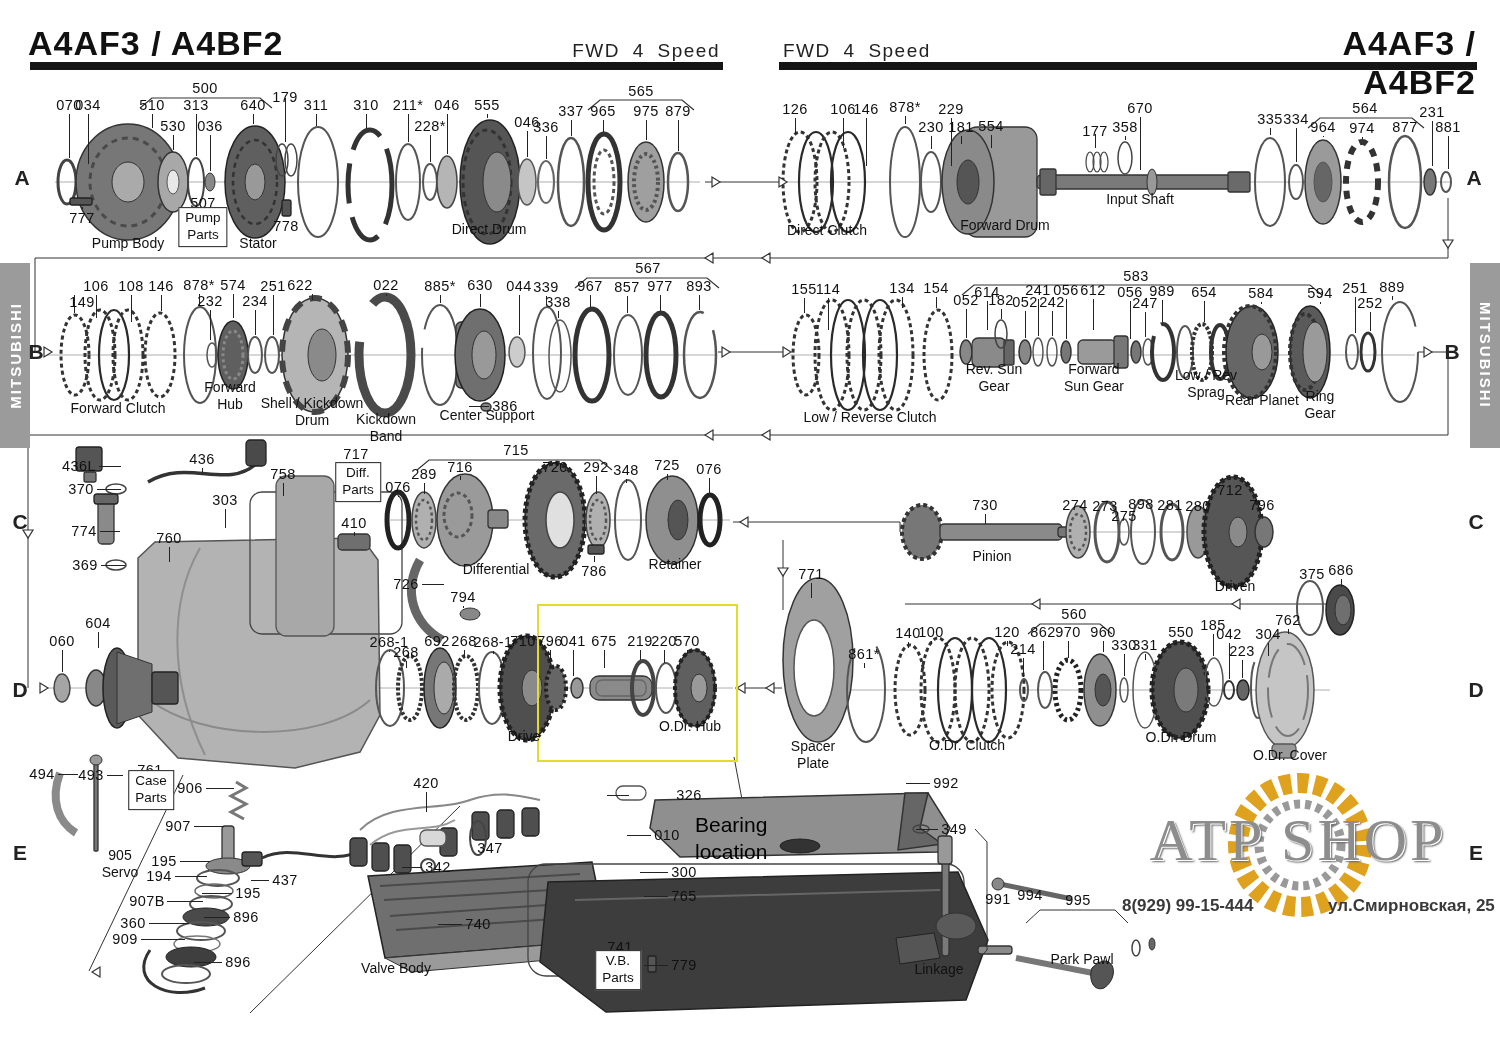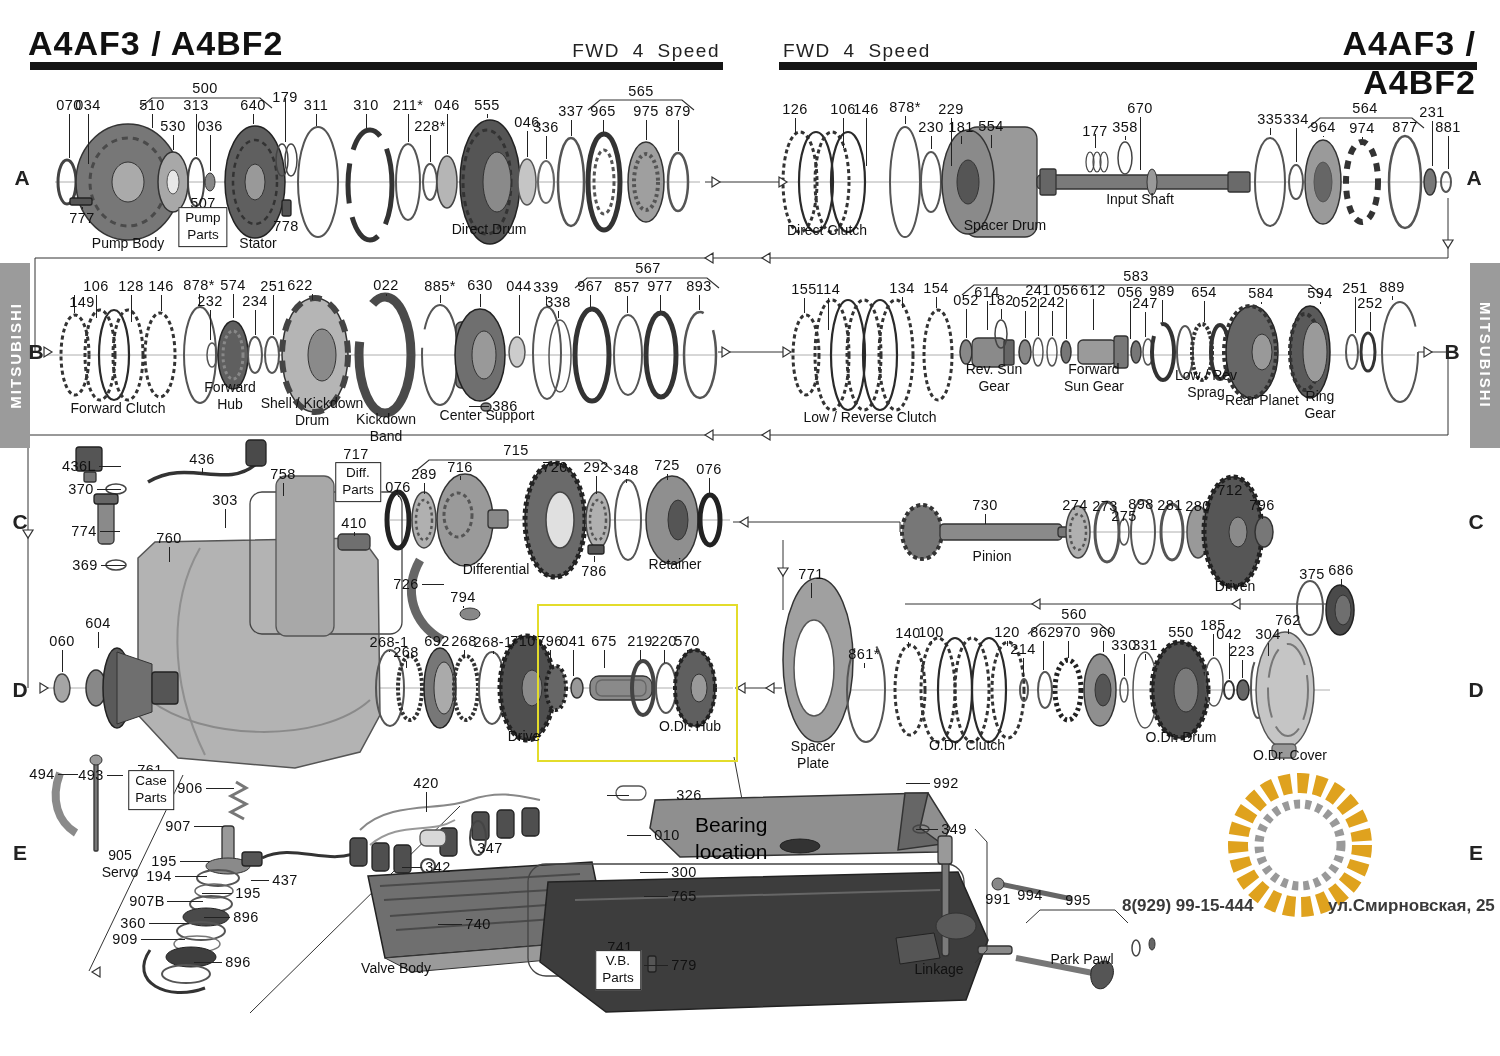--- a/index.html
+++ b/index.html
@@ -373,20 +373,21 @@
   <div class="sidebar left" style="left:0;">
       <span>MITSUBISHI</span>
     </div>
   <div class="sidebar" style="left:1470px;">
       <span>MITSUBISHI</span>
     </div>
 
   <div class="hibox" id="hibox" style="left: 537px; top: 604px; width: 197px; height: 154px; border-color: rgb(227, 220, 43);"></div>
   <div class="annot" style="left:695px;top:812px;">Bearing location</div>
 
+  <div class="lg-name">ATP SHOP</div>
   <div class="lg-phone">8(929) 99-15-444</div>
   <div class="lg-addr">ул.Смирновская, 25</div>
 <div class="plabel" style="left: 69px; top: 105px;">070</div>
     <div class="lead" style="left: 69px; top: 114px; height: 44px;"></div>
     <div class="plabel" style="left: 88px; top: 105px;">034</div>
     <div class="lead" style="left: 88px; top: 114px; height: 50px;"></div>
     <div class="plabel" style="left: 152px; top: 105px;">510</div>
     <div class="lead" style="left: 152px; top: 114px; height: 14px;"></div>
     <div class="plabel" style="left: 173px; top: 126px;">530</div>
     <div class="lead" style="left: 173px; top: 135px; height: 15px;"></div>
@@ -457,21 +458,21 @@
     <div class="lead" style="left: 1362px; top: 137px; height: 2px;"></div>
     <div class="plabel" style="left: 1405px; top: 127px;">877</div>
     <div class="plabel" style="left: 1432px; top: 112px;">231</div>
     <div class="lead" style="left: 1432px; top: 121px; height: 45px;"></div>
     <div class="plabel" style="left: 1448px; top: 127px;">881</div>
     <div class="lead" style="left: 1448px; top: 136px; height: 33px;"></div>
     <div class="plabel" style="left: 74px; top: 302px; margin-left: 8px;">149</div>
     <div class="lead" style="left: 74px; top: 295px; height: 18px;"></div>
     <div class="plabel" style="left: 96px; top: 286px;">106</div>
     <div class="lead" style="left: 96px; top: 295px; height: 23px;"></div>
-    <div class="plabel" style="left: 131px; top: 286px;">128</div>
+    <div class="plabel" style="left: 131px; top: 286px;">108</div>
     <div class="lead" style="left: 131px; top: 295px; height: 27px;"></div>
     <div class="plabel" style="left: 161px; top: 286px;">146</div>
     <div class="lead" style="left: 161px; top: 295px; height: 16px;"></div>
     <div class="plabel" style="left: 199px; top: 285px;">878*</div>
     <div class="lead" style="left: 199px; top: 294px; height: 11px;"></div>
     <div class="plabel" style="left: 210px; top: 301px;">232</div>
     <div class="lead" style="left: 210px; top: 310px; height: 30px;"></div>
     <div class="plabel" style="left: 233px; top: 285px;">574</div>
     <div class="lead" style="left: 233px; top: 294px; height: 24px;"></div>
     <div class="plabel" style="left: 255px; top: 301px;">234</div>
@@ -704,21 +705,21 @@
     <div class="hlead" style="left: 906.1px; top: 783px; width: 24px;"></div>
     <div class="plabel" style="left: 954px; top: 829px;">349</div>
     <div class="hlead" style="left: 916.1px; top: 829px; width: 22px;"></div>
     <div class="plabel" style="left: 998px; top: 899px;">991</div>
     <div class="plabel" style="left: 1030px; top: 895px;">994</div>
     <div class="plabel" style="left: 1078px; top: 900px;">995</div>
     <div class="cap" style="left: 128px; top: 243px;">Pump Body</div>
     <div class="cap" style="left: 258px; top: 243px;">Stator</div>
     <div class="cap" style="left: 489px; top: 229px;">Direct Drum</div>
     <div class="cap" style="left: 827px; top: 230px;">Direct Clutch</div>
-    <div class="cap" style="left: 1005px; top: 225px;">Spacer Drum</div>
+    <div class="cap" style="left: 1005px; top: 225px;">Forward Drum</div>
     <div class="cap" style="left: 1140px; top: 199px;">Input Shaft</div>
     <div class="cap" style="left: 118px; top: 408px;">Forward Clutch</div>
     <div class="cap" style="left: 230px; top: 396px;">Forward
 Hub</div>
     <div class="cap" style="left: 312px; top: 412px;">Shell / Kickdown
 Drum</div>
     <div class="cap" style="left: 386px; top: 428px;">Kickdown
 Band</div>
     <div class="cap" style="left: 487px; top: 415px;">Center Support</div>
     <div class="cap" style="left: 870px; top: 417px;">Low / Reverse Clutch</div>

